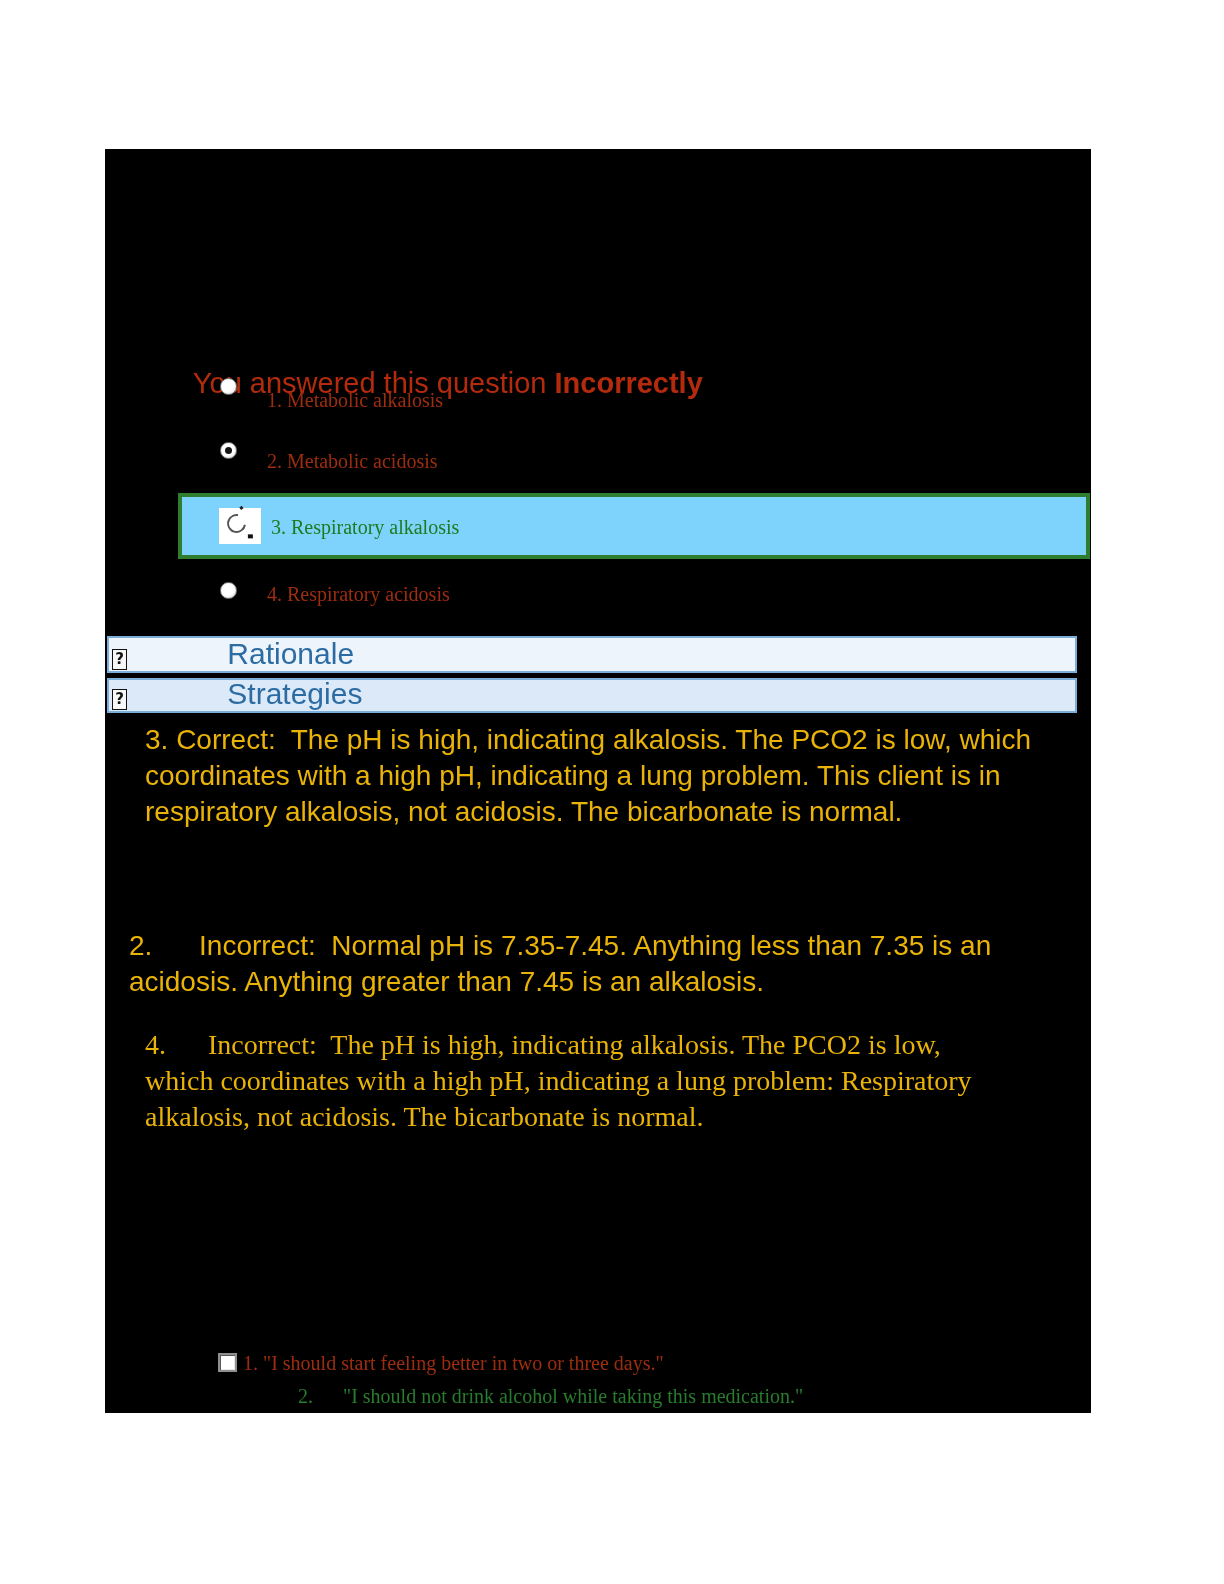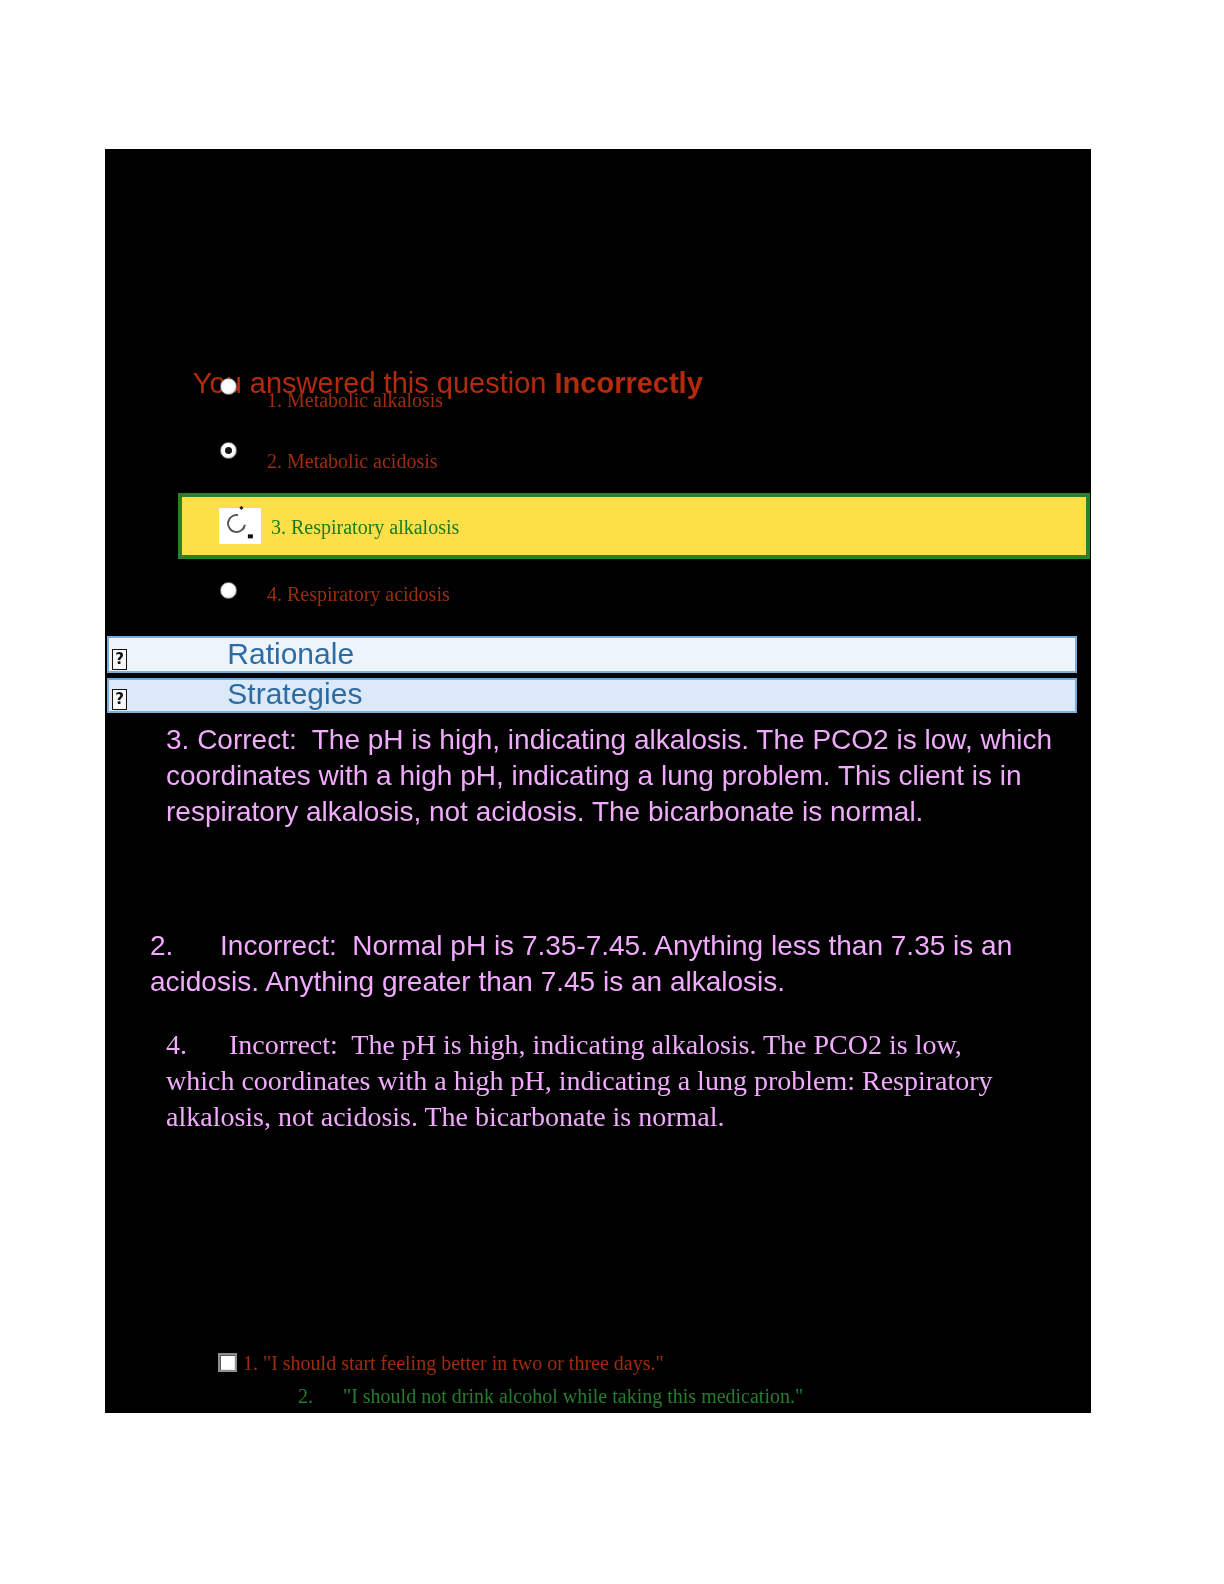--- a/index.html
+++ b/index.html
@@ -16,40 +16,40 @@
             color:#9e2d0e;white-space:pre-wrap;}
   .opt-text.green{color:#1e7a1e;}
 
   .radio{position:absolute;width:17px;height:17px;border-radius:50%;
          background:radial-gradient(circle at 38% 32%, #ffffff 55%, #e2e2e2 80%, #b5b5b5 100%);
          border:1px solid #7a7a7a;box-sizing:border-box;}
   .radio.selected::after{content:"";position:absolute;left:4px;top:4px;width:7px;height:7px;
          border-radius:50%;background:#151515;}
 
   .correct-box{position:absolute;left:73px;top:344px;width:912px;height:66px;
-         background:#fde047;border:4px solid #2f7d2f;box-sizing:border-box;}
+         background:#7dd3fc;border:4px solid #2f7d2f;box-sizing:border-box;}
   .broken-img-box{position:absolute;left:37px;top:11px;width:42px;height:36px;background:#ffffff;}
   .partial-circle{position:absolute;left:8px;top:6px;width:19px;height:19px;border-radius:50%;
          border:2px solid #555;border-right-color:transparent;transform:rotate(-35deg);
          box-sizing:border-box;}
   .partial-circle::after{content:"";position:absolute;left:9px;top:24px;width:5px;height:4px;
          background:#111;transform:rotate(35deg);}
   .partial-circle::before{content:"";position:absolute;left:19px;top:-4px;width:3px;height:3px;
          background:#222;}
 
   .link-bar{position:absolute;left:2px;width:970px;background:#edf4fb;
             border:2px solid #7badd6;box-sizing:border-box;}
   .link-bar.bar2{background:#dbe9f8;}
   .q-icon{position:absolute;left:3px;bottom:1px;width:15px;height:21px;background:#f8f8f8;
           border:1px solid #111;box-sizing:border-box;color:#111;font-size:15px;font-weight:bold;
           line-height:19px;text-align:center;font-family:"DejaVu Sans",sans-serif;}
   .bar-link{position:absolute;left:110px;bottom:1px;font-size:30px;line-height:32px;
             color:#2d6ca3;white-space:pre;cursor:pointer;}
 
-  .para{font-size:28px;line-height:36px;color:#f0abfc;white-space:pre-wrap;max-width:946px;margin-left:21px;}
+  .para{font-size:28px;line-height:36px;color:#eab308;white-space:pre-wrap;max-width:946px;}
 
   .checkbox{position:absolute;width:19px;height:19px;background:#ffffff;box-sizing:border-box;
             border:2px solid #8f8f8f;box-shadow:inset 1px 1px 0 #5a5a5a, inset -1px -1px 0 #e8e8e8;}
   .quote-green{color:#277d2d;}
 </style>
 </head>
 <body>
 
 <div class="page">
   <div class="panel">

